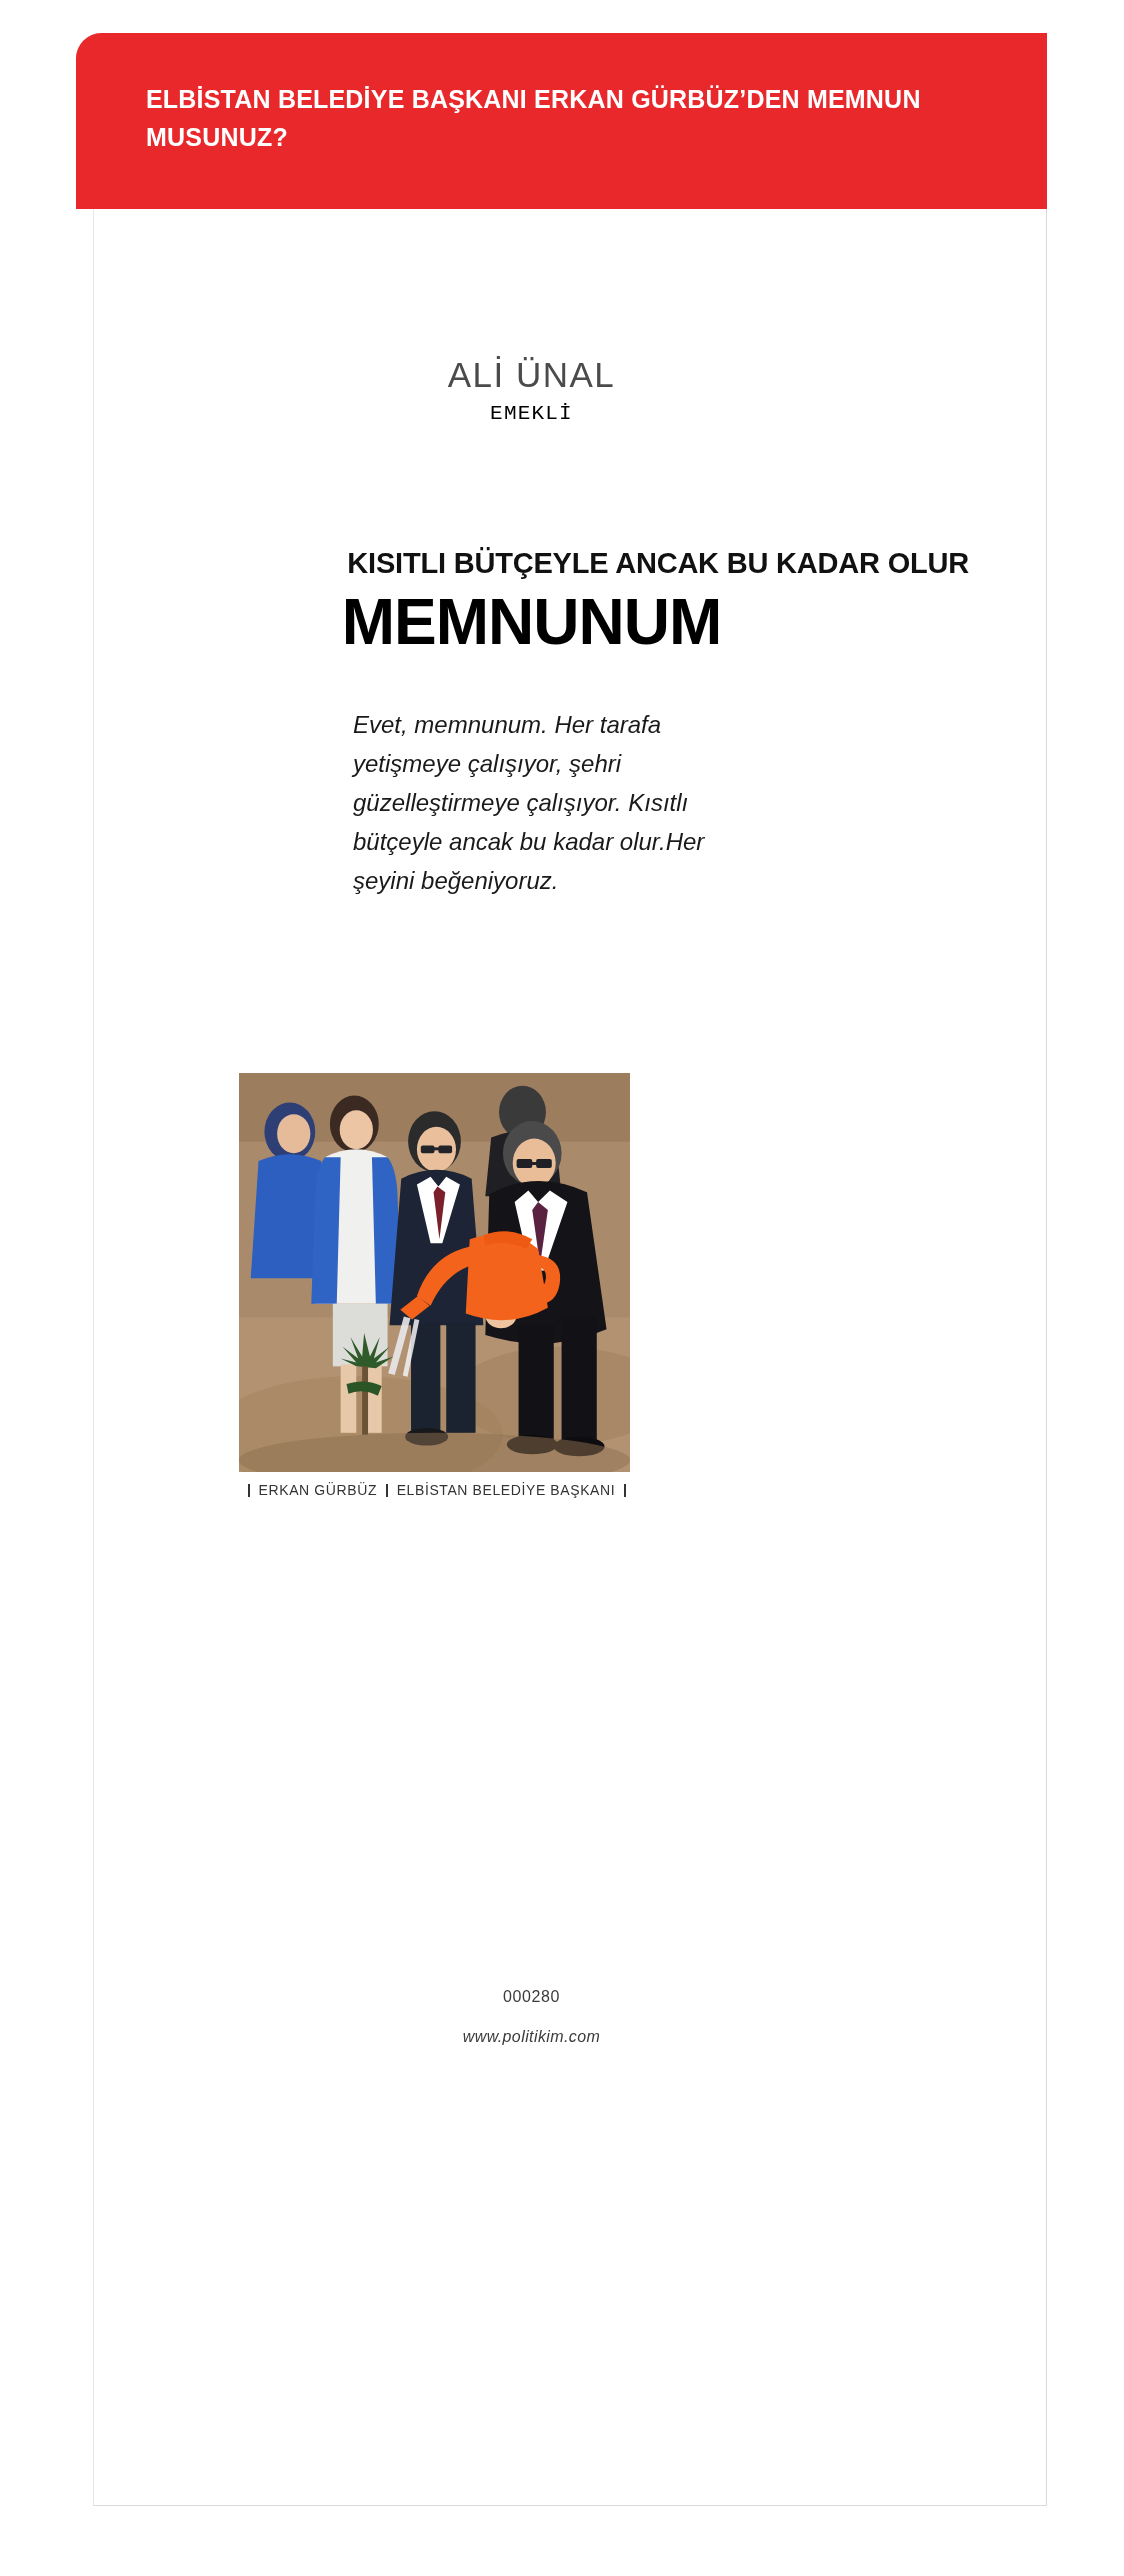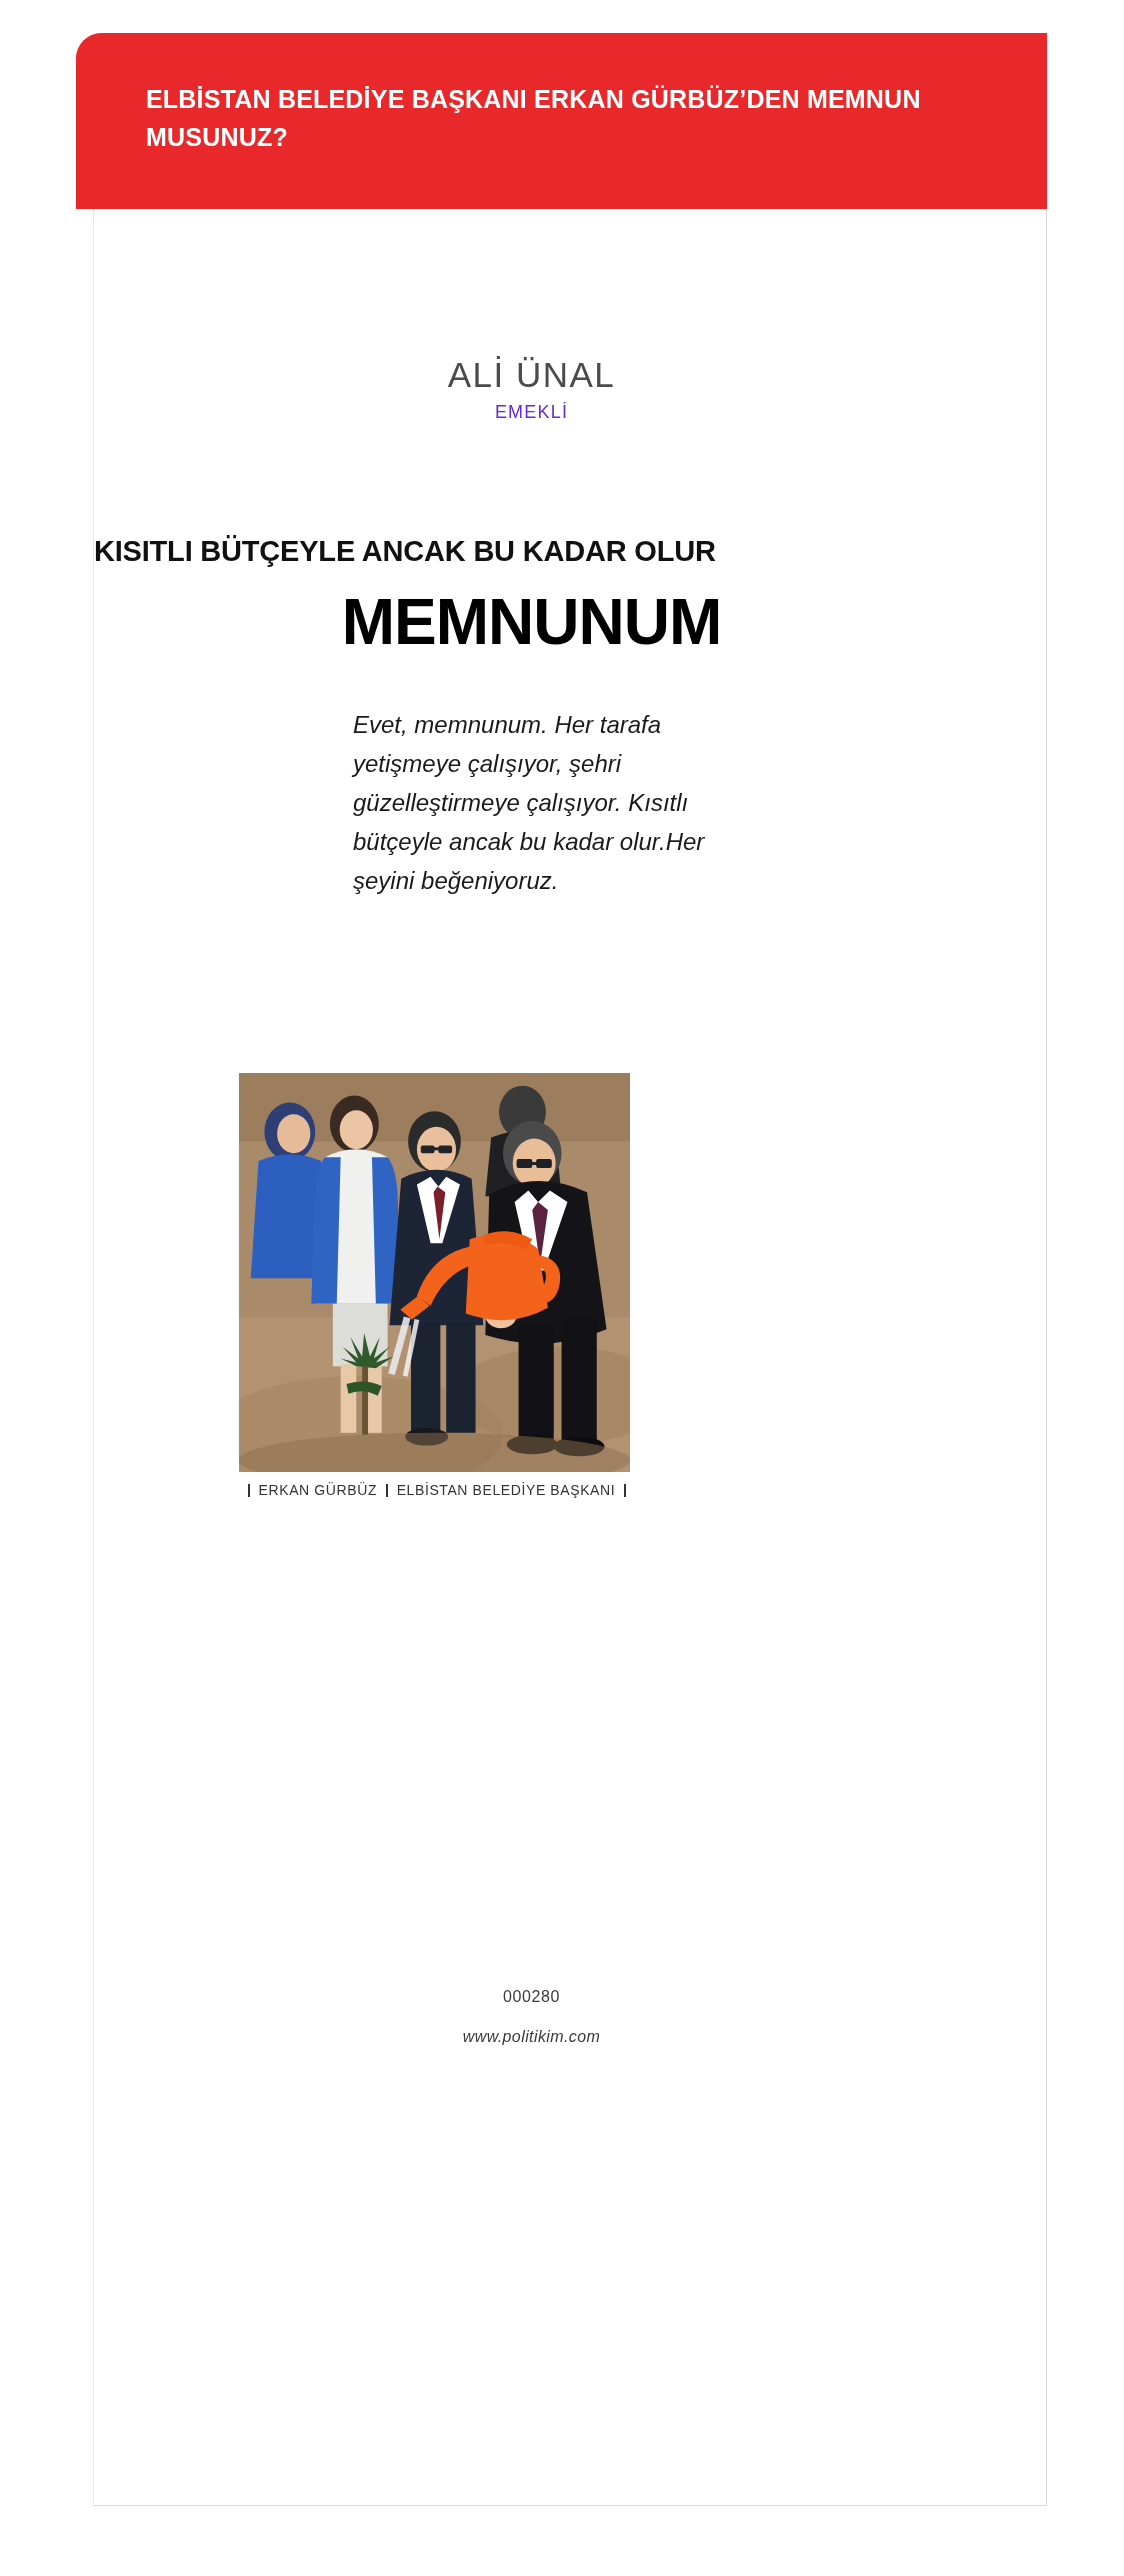--- a/index.html
+++ b/index.html
@@ -91,31 +91,32 @@
   }
   .respondent-name {
     font-size: 35px;
     color: #4b4b4b;
     letter-spacing: 1.5px;
     font-weight: normal;
     line-height: 1.1;
   }
   .respondent-role {
     margin-top: 7.8px;
-    font-size: 18px;
-    color: #6d28d9;
+    font-size: 21px;
+    color: #000000;
     letter-spacing: 1.2px;
+    font-family: Liberation Mono, monospace;
   }
 
   .kicker {
     position: absolute;
     left: 0;
-    top: 326px;
+    top: 338px;
     width: 875px;
-    text-align: left;
+    text-align: right;
     font-size: 29px;
     font-weight: bold;
     color: #111111;
     letter-spacing: -0.2px;
   }
 
   .headline {
     position: absolute;
     left: 0;
     top: 377px;

